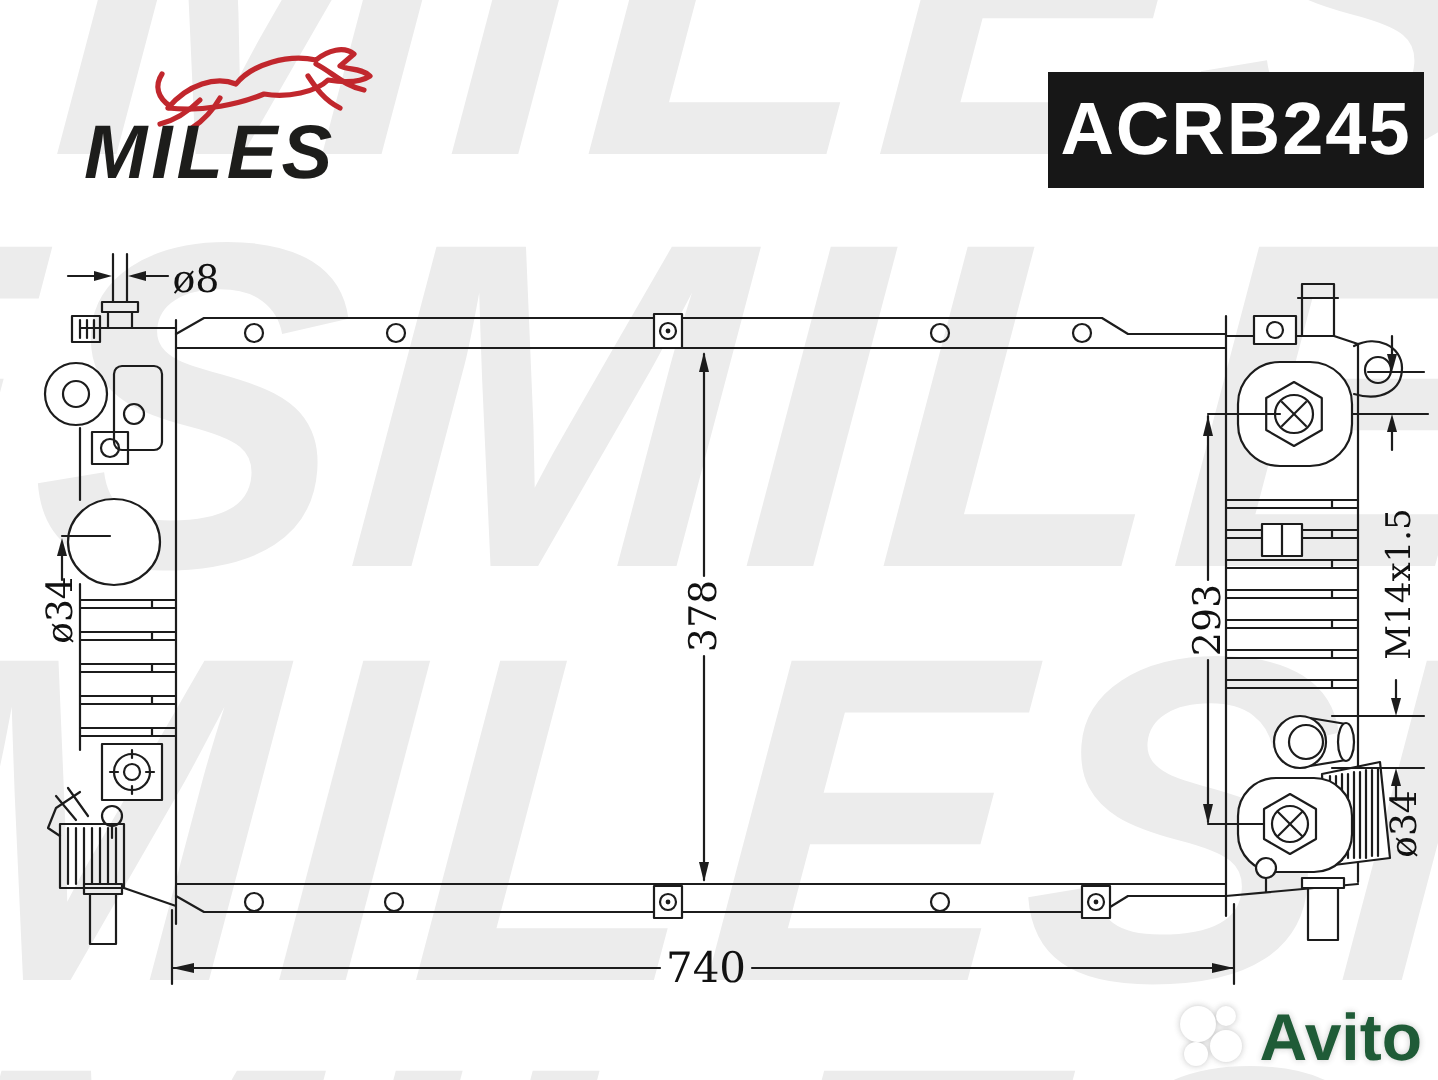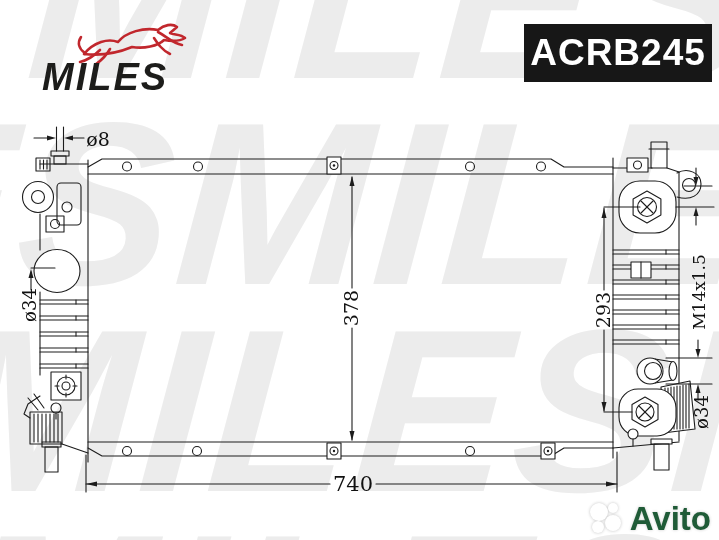--- a/index.html
+++ b/index.html
@@ -13,21 +13,21 @@
   .wm3{top:295px;left:-215px;}
   .wm4{top:500px;left:-40px;}
   .abcp{position:absolute;left:286px;top:334px;font-family:"DejaVu Sans",sans-serif;
         font-weight:bold;font-size:57px;letter-spacing:2px;color:#c9cbcc;user-select:none;}
   
   .brand{position:absolute;left:42px;top:20px;width:200px;height:80px;}
   .brand svg{position:absolute;left:12px;top:2px;}
   .brand-name{position:absolute;left:0px;top:36px;font-size:38px;font-weight:bold;font-style:italic;
         color:#1d1d1b;letter-spacing:2px;}
   
-  .badge{position:absolute;left:524px;top:24px;width:188px;height:58px;background:#171717;
+  .badge{position:absolute;left:524px;top:36px;width:188px;height:58px;background:#171717;
         color:#ffffff;display:flex;align-items:center;justify-content:center;
         font-size:37px;font-weight:bold;letter-spacing:1px;}
   
   .draw{position:absolute;left:0;top:0;width:719px;height:540px;}
   .dim{font-family:"DejaVu Serif",serif;fill:#111;}
   
   .avito{position:absolute;right:8px;bottom:2px;display:flex;align-items:center;gap:7px;
         color:#14532d;font-size:33px;font-weight:bold;opacity:.95;
         text-shadow:0 0 3px rgba(130,130,130,.45);}
   .avito svg{filter:drop-shadow(0 0 1.5px rgba(130,130,130,.5));}

